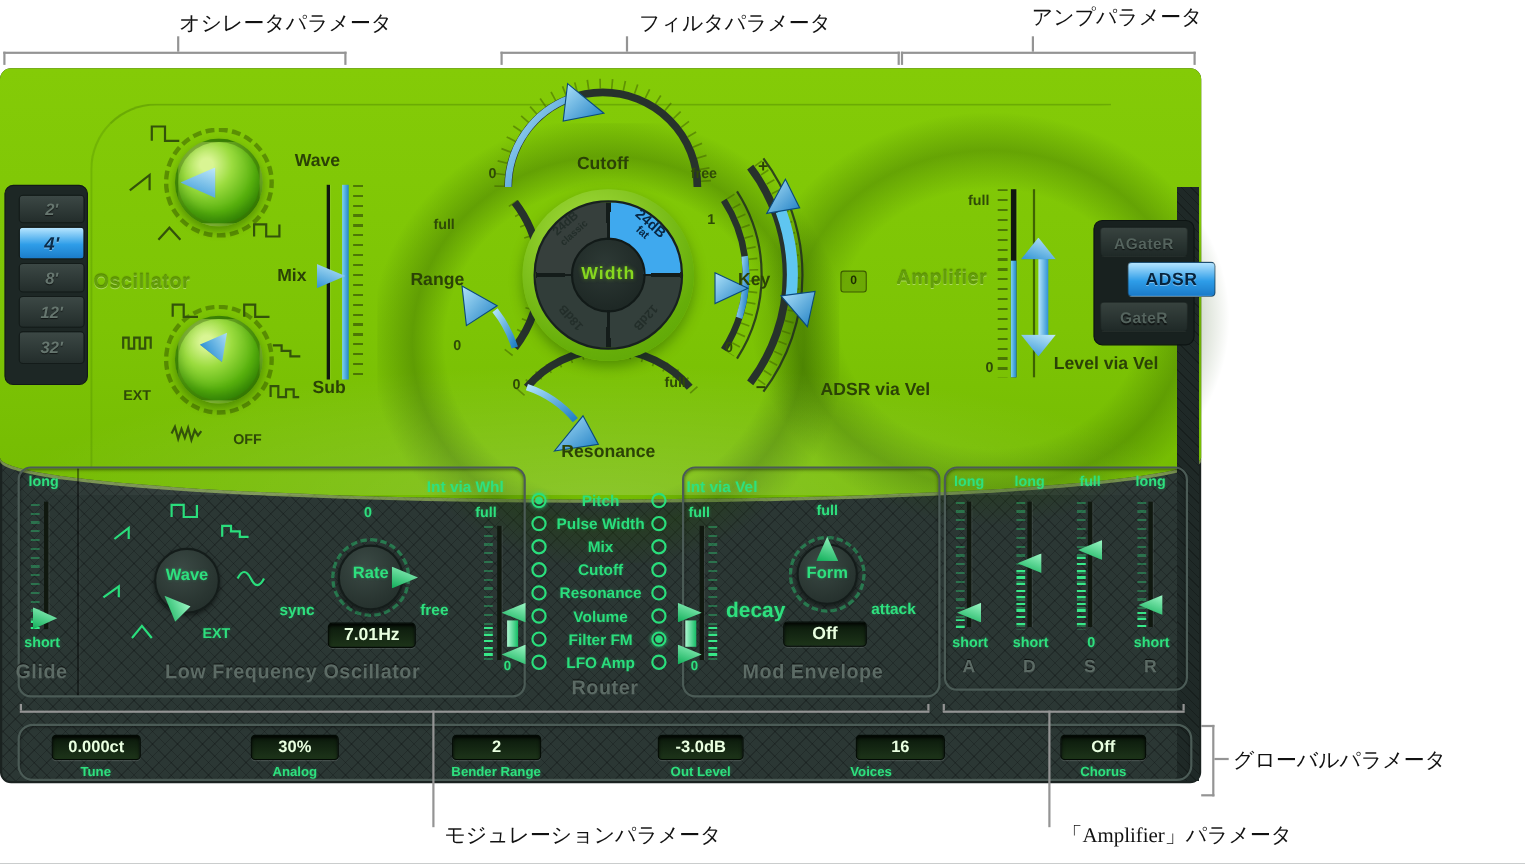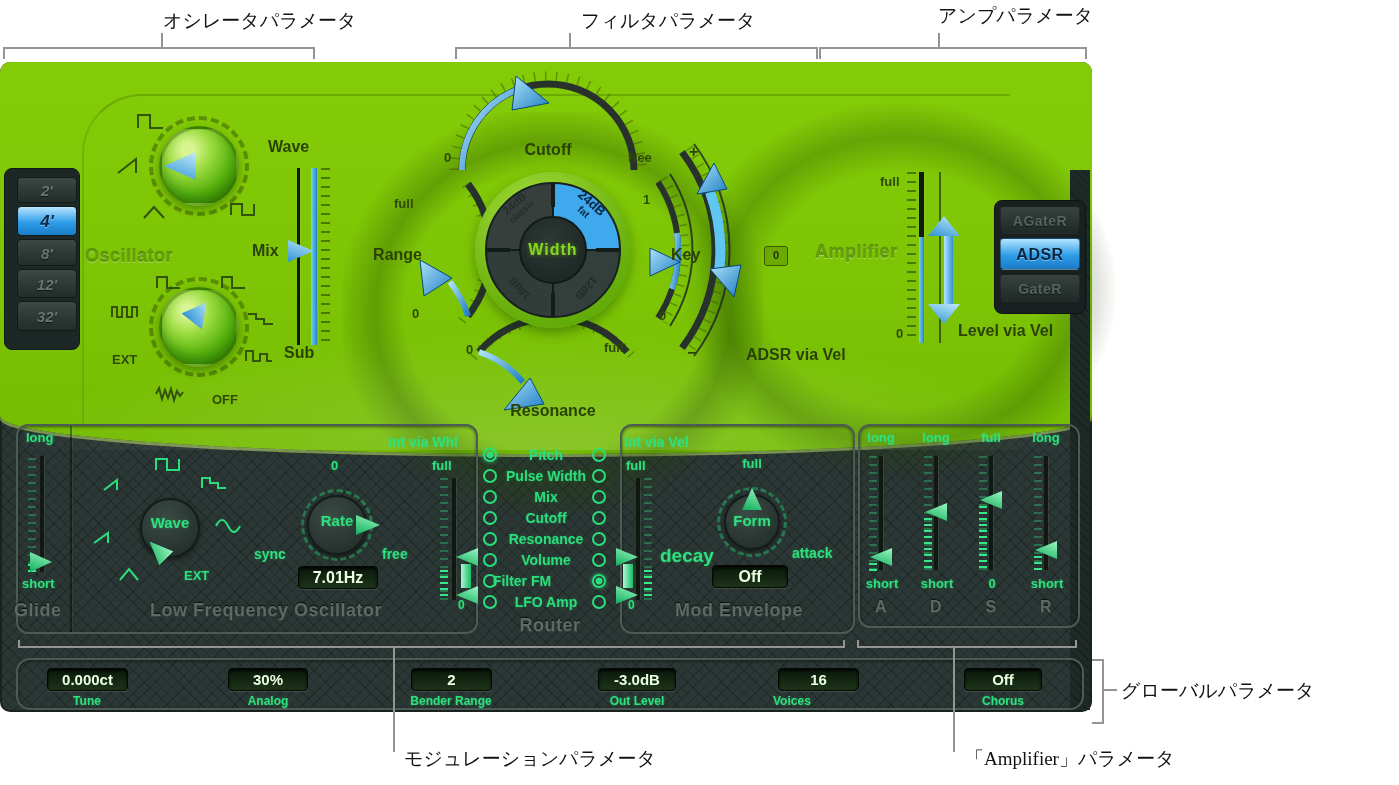--- a/index.html
+++ b/index.html
@@ -66,21 +66,21 @@
   .gbar{position:absolute;z-index:6;background:linear-gradient(90deg,#aef7d2,#14bd66);}
   .bluebar{position:absolute;z-index:6;background:linear-gradient(90deg,#b5e6fb,#2f92d4);}
   
   .oct-btn{position:absolute;z-index:5;left:12px;width:60px;border-radius:4px;text-align:center;font-weight:bold;font-style:italic;
     font-size:15px;color:#66766f;background:linear-gradient(#3c4845,#232d2b);border:1px solid #131b19;box-sizing:border-box;
     text-shadow:0 1px 1px rgba(0,0,0,.6);}
   .oct-btn.sel{background:linear-gradient(#b8e6ff,#2e9de8 55%,#1b7cc9);color:#0a2c4a;text-shadow:0 1px 0 rgba(255,255,255,.4);}
   .env-btn{position:absolute;z-index:6;left:1000px;width:80px;border-radius:4px;text-align:center;font-weight:bold;font-size:14px;
     color:#55645e;background:linear-gradient(#37423f,#20292742);border:1px solid #11181680;box-sizing:border-box;
     background:linear-gradient(#38433f,#1f2927);text-shadow:0 1px 1px rgba(0,0,0,.6);letter-spacing:.5px;}
-  .env-btn.sel{background:linear-gradient(#b4e4ff,#2e9de8 55%,#1a7ac8);color:#06243e;text-shadow:0 1px 0 rgba(255,255,255,.4);}
+  .env-btn.sel{background:linear-gradient(#b4e4ff,#2e9de8 55%,#1a7ac8);color:#06243e;text-shadow:0 1px 0 rgba(255,255,255,.4);margin-left:25px;}
   
   .lcd{position:absolute;z-index:6;background:linear-gradient(#0a180b,#1d3419);border:1px solid #030a04;border-radius:4px;
     box-shadow:0 1px 0 rgba(255,255,255,.12),inset 0 2px 3px rgba(0,0,0,.8);color:#e9ffe0;font-weight:bold;
     text-align:center;box-sizing:border-box;}
   
   .sub-outline{position:absolute;z-index:4;border:2px solid #4b5b56;border-radius:12px;box-sizing:border-box;
     box-shadow:inset 0 1px 3px rgba(0,0,0,.5);}
   
   .radio{position:absolute;z-index:6;width:14px;height:14px;border:2px solid #2ade7c;border-radius:50%;box-sizing:border-box;}
   .radio.on{background:radial-gradient(circle,#2ade7c 0 3px,transparent 4px);box-shadow:0 0 4px rgba(42,222,124,.8);}
@@ -333,21 +333,21 @@
 <div class="radio" style="left:483px;top:532px;"></div>
 <div class="radio" style="left:483px;top:553px;"></div>
 <div class="radio" style="left:483px;top:574px;"></div>
 <div class="radio" style="left:483px;top:595px;"></div>
 <div class="rlabel" style="left:500px;top:447px;">Pitch</div>
 <div class="rlabel" style="left:500px;top:468px;">Pulse Width</div>
 <div class="rlabel" style="left:500px;top:489px;">Mix</div>
 <div class="rlabel" style="left:500px;top:510px;">Cutoff</div>
 <div class="rlabel" style="left:500px;top:531px;">Resonance</div>
 <div class="rlabel" style="left:500px;top:552px;">Volume</div>
-<div class="rlabel" style="left:476px;top:573px;">Filter FM</div>
+<div class="rlabel" style="left:500px;top:573px;">Filter FM</div>
 <div class="rlabel" style="left:500px;top:594px;">LFO Amp</div>
 <div class="radio" style="left:592px;top:448px;"></div>
 <div class="radio" style="left:592px;top:469px;"></div>
 <div class="radio" style="left:592px;top:490px;"></div>
 <div class="radio" style="left:592px;top:511px;"></div>
 <div class="radio" style="left:592px;top:532px;"></div>
 <div class="radio" style="left:592px;top:553px;"></div>
 <div class="radio on" style="left:592px;top:574px;"></div>
 <div class="radio" style="left:592px;top:595px;"></div>
 <div class="emboss-dark" style="left:510px;top:615px;width:80px;text-align:center;">Router</div>

